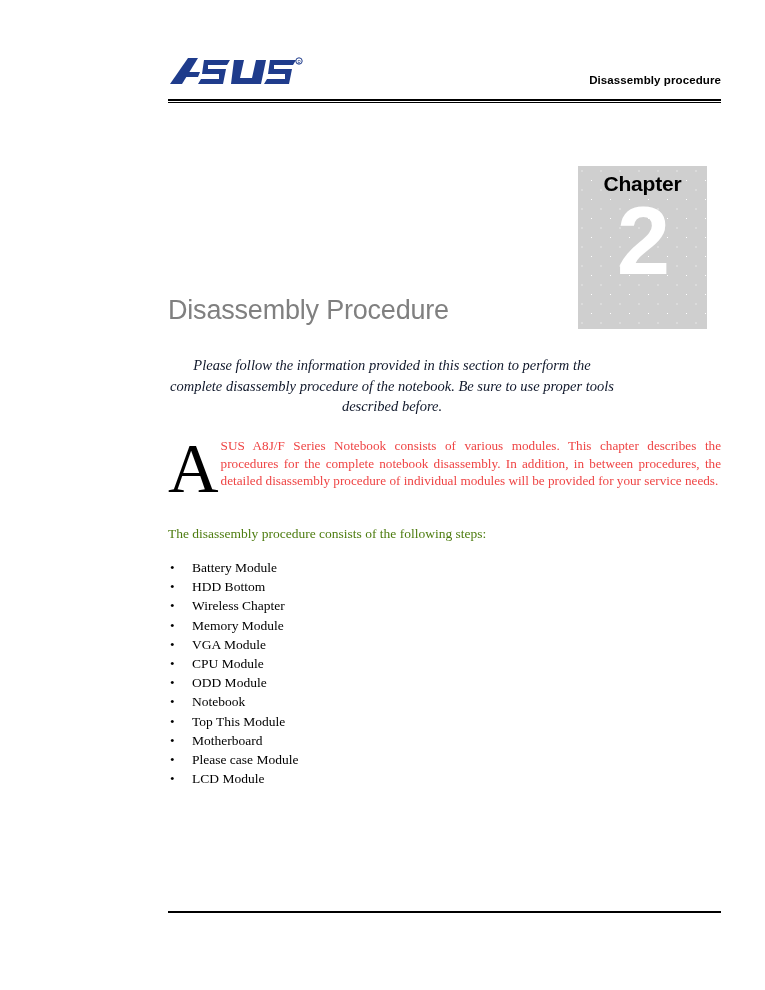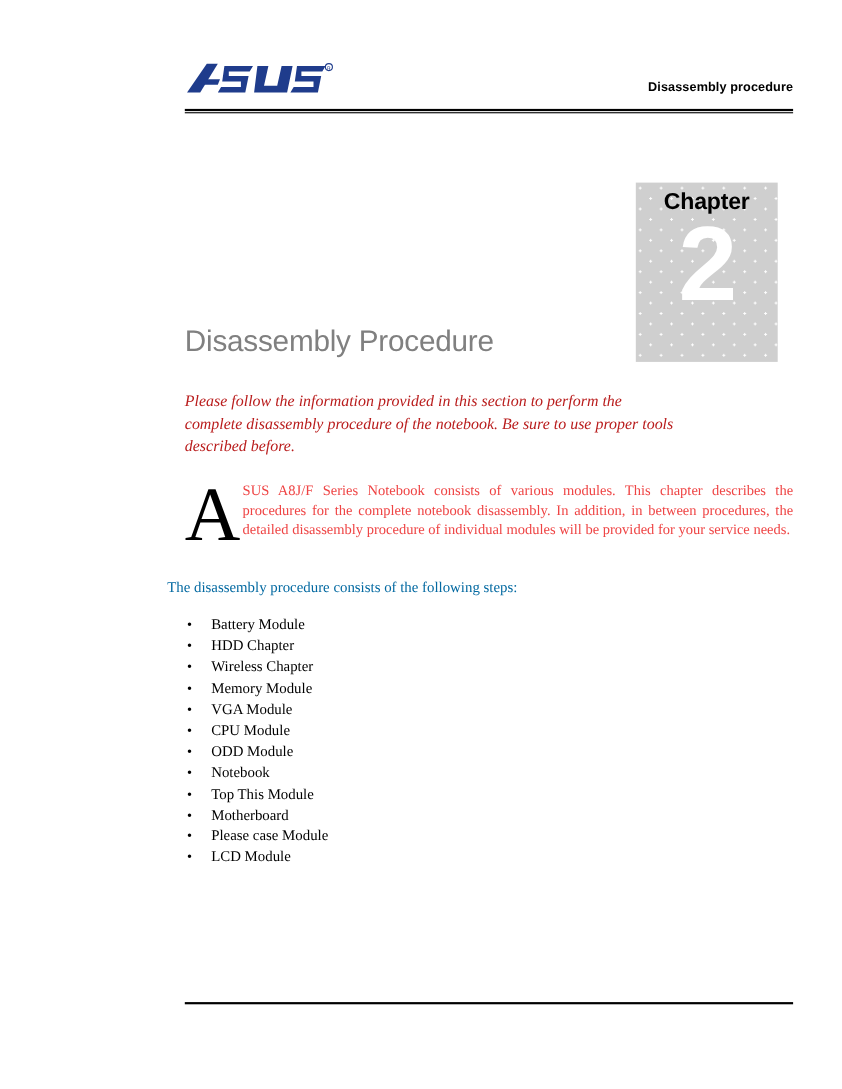--- a/index.html
+++ b/index.html
@@ -133,22 +133,22 @@
   
   .intro {
     position: absolute;
     left: 168px;
     top: 355px;
     width: 448px;
     font-family: "Liberation Serif", serif;
     font-style: italic;
     font-size: 14.5px;
     line-height: 20.5px;
-    color: #b91c1c;
-    text-align: left;
+    color: #0f172a;
+    text-align: center;
   }
 
   
   .body-block {
     position: absolute;
     left: 168px;
     top: 437px;
     width: 553px;
   }
   .dropcap {
@@ -164,26 +164,26 @@
     font-family: "Liberation Serif", serif;
     font-size: 13.2px;
     line-height: 17.5px;
     text-align: justify;
     color: #ef4444;
   }
 
   
   .steps-lead {
     position: absolute;
-    left: 152px;
+    left: 168px;
     top: 525px;
     font-family: "Liberation Serif", serif;
     font-size: 13.5px;
     line-height: 18px;
-    color: #0369a1;
+    color: #4d7c0f;
     white-space: nowrap;
   }
 
   
   .steps-list {
     position: absolute;
     left: 168px;
     top: 558px;
     width: 300px;
     margin: 0;
@@ -261,21 +261,21 @@
 
   <div class="body-block">
     <span class="dropcap">A</span>
     <div class="body-text">SUS A8J/F Series Notebook consists of various modules. This chapter describes the procedures for the complete notebook disassembly.   In addition, in between procedures, the detailed disassembly procedure of individual modules will be provided for your service needs.</div>
   </div>
 
   <div class="steps-lead">The disassembly procedure consists of the following steps:</div>
 
   <ul class="steps-list">
     <li><span class="bullet">•</span><span>Battery Module</span></li>
-    <li><span class="bullet">•</span><span>HDD Chapter</span></li>
+    <li><span class="bullet">•</span><span>HDD Bottom</span></li>
     <li><span class="bullet">•</span><span>Wireless Chapter</span></li>
     <li><span class="bullet">•</span><span>Memory Module</span></li>
     <li><span class="bullet">•</span><span>VGA Module</span></li>
     <li><span class="bullet">•</span><span>CPU Module</span></li>
     <li><span class="bullet">•</span><span>ODD Module</span></li>
     <li><span class="bullet">•</span><span>Notebook</span></li>
     <li><span class="bullet">•</span><span>Top This Module</span></li>
     <li><span class="bullet">•</span><span>Motherboard</span></li>
     <li><span class="bullet">•</span><span>Please case Module</span></li>
     <li><span class="bullet">•</span><span>LCD Module</span></li>

